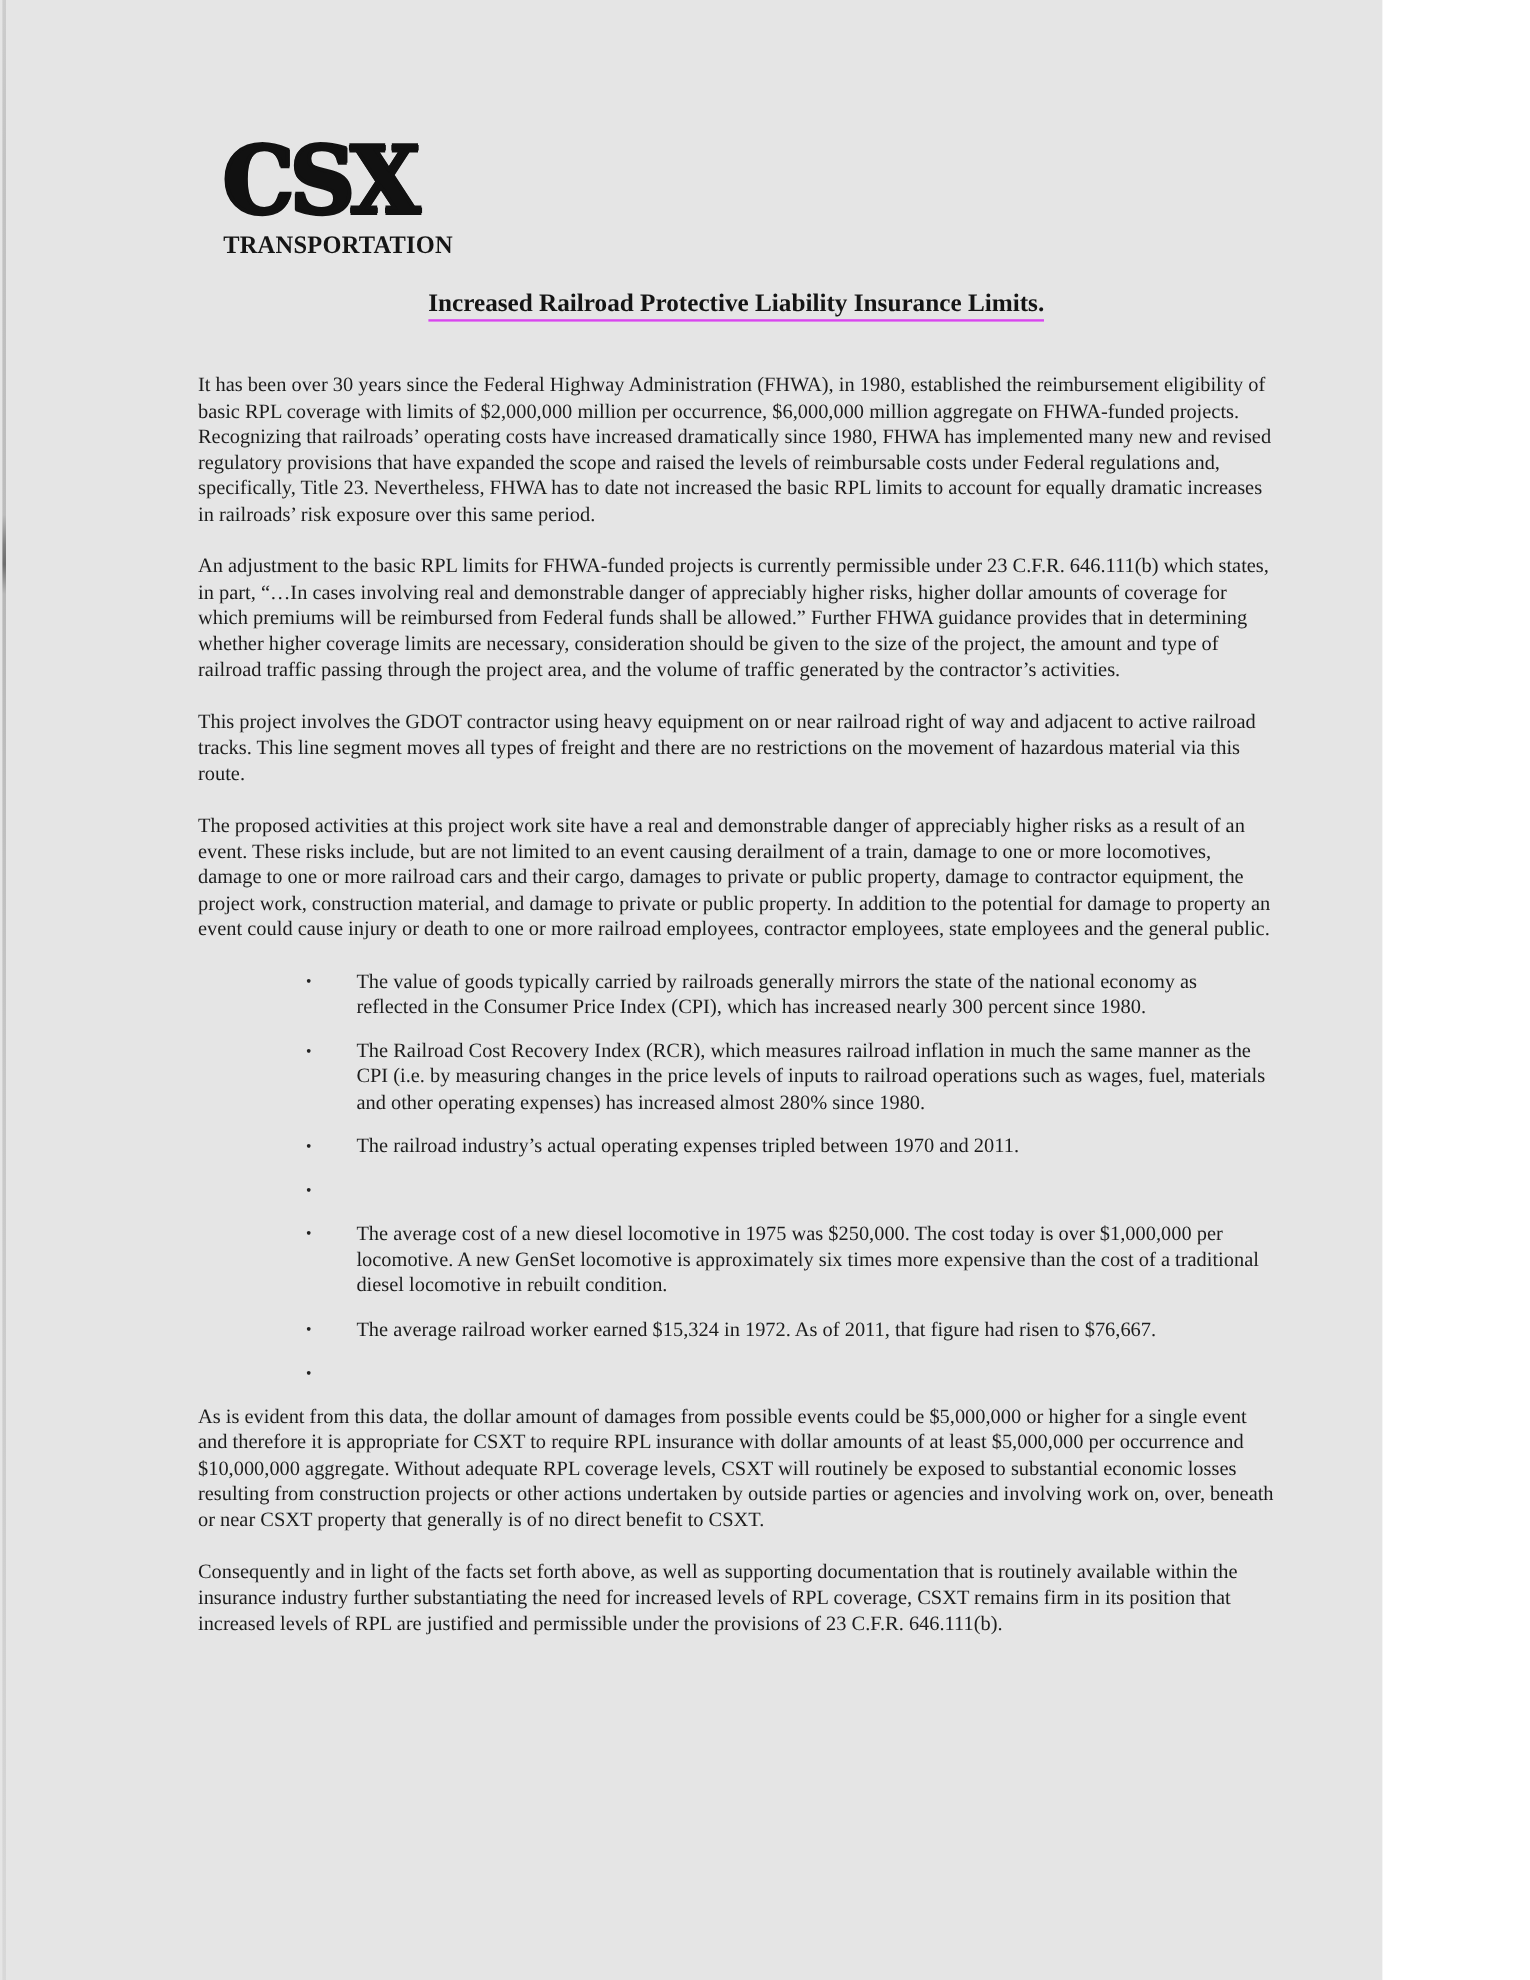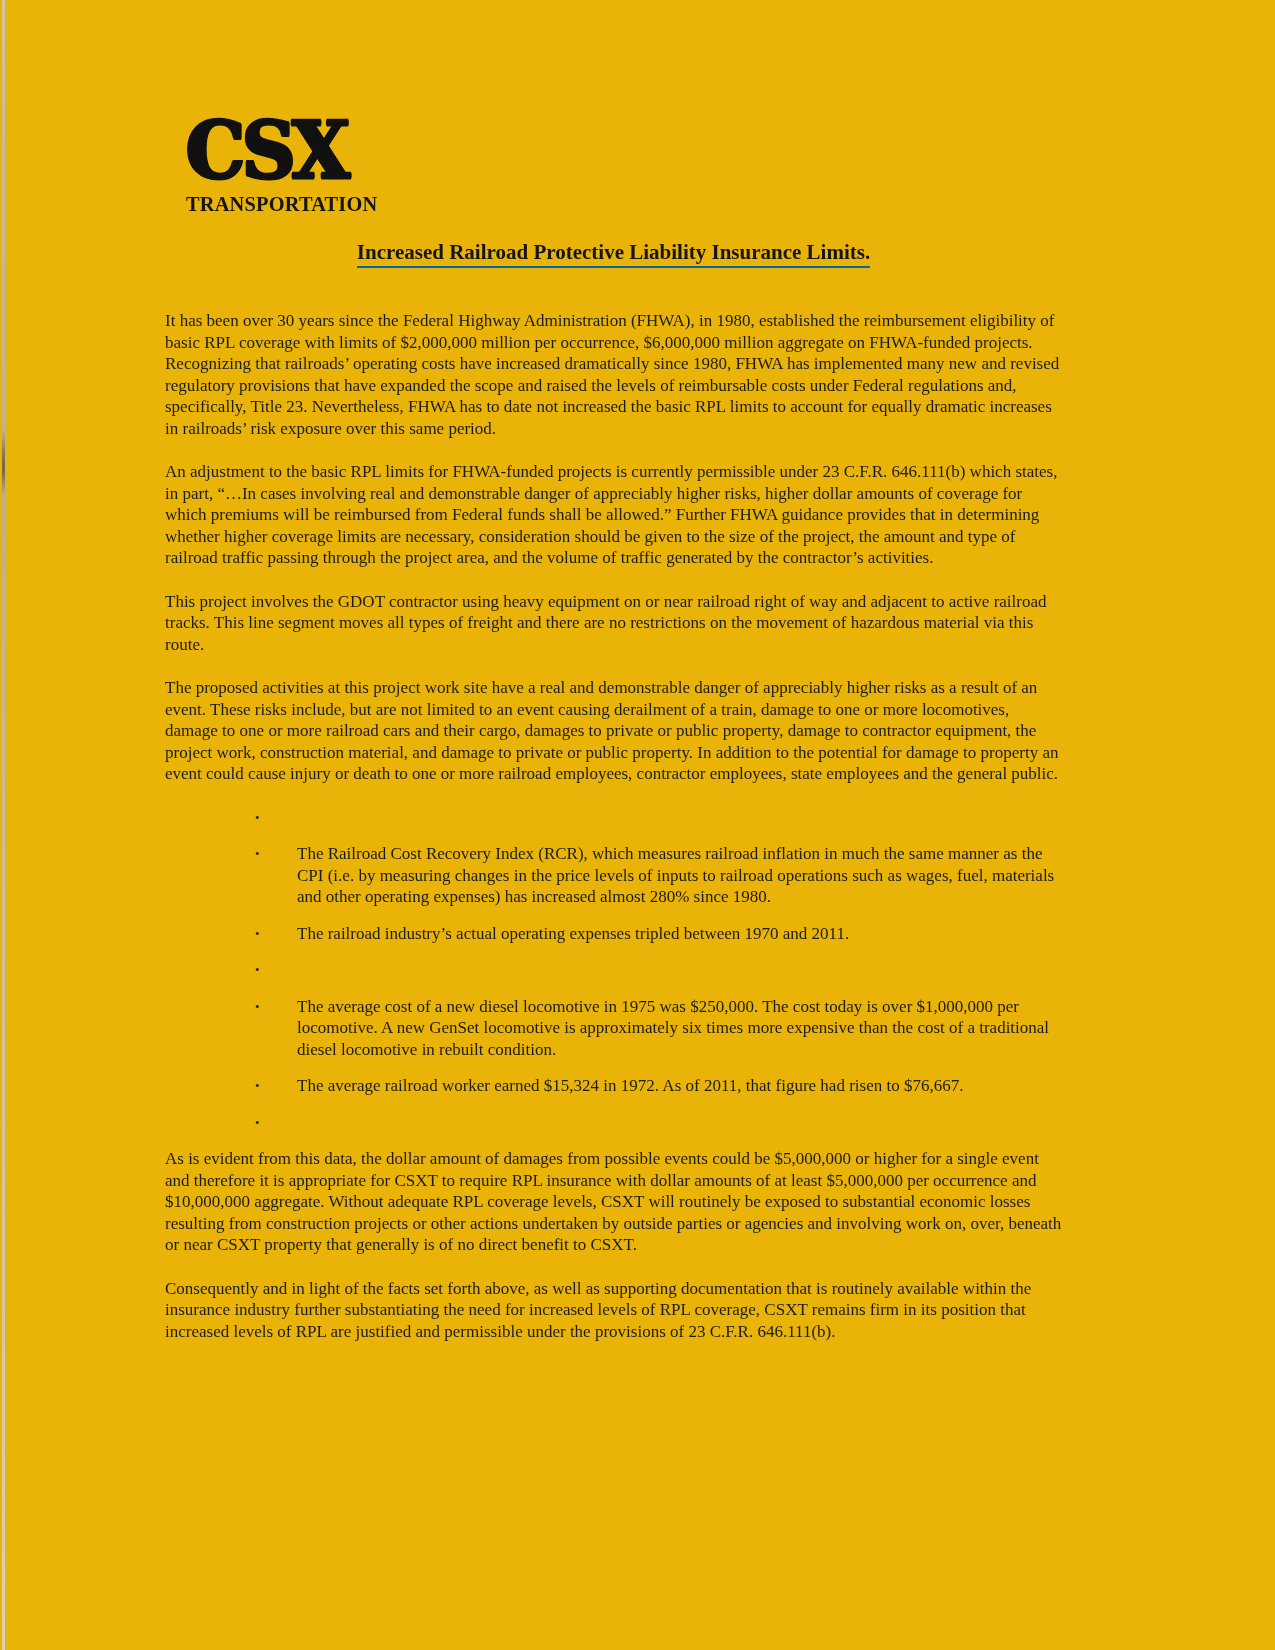--- a/index.html
+++ b/index.html
@@ -2,23 +2,23 @@
 <html><head>
 <meta charset="utf-8">
 <style>
   html, body {
     margin: 0;
     padding: 0;
     background: #ffffff;
   }
   .page {
     position: relative;
-    width: 1275px;
+    width: 1152px;
     height: 1650px;
-    background: #eab308;
+    background: #e5e5e5;
     overflow: hidden;
     font-family: "Liberation Serif", serif;
     color: #1c1c1c;
   }
   
   .scan-edge {
     position: absolute;
     left: 2px;
     top: 0;
     width: 3px;
@@ -64,21 +64,21 @@
     top: 240px;
     width: 897px;
     text-align: center;
     font-size: 21px;
     font-weight: bold;
     color: #151515;
     margin: 0;
   }
   .doc-title .underlined {
     display: inline-block;
-    border-bottom: 2px solid #0369a1;
+    border-bottom: 2px solid #d946ef;
     padding-bottom: 1px;
   }
   .content {
     position: absolute;
     left: 165px;
     top: 306px;
     width: 897px;
     font-size: 17px;
     line-height: 21.5px;
   }
@@ -129,20 +129,21 @@
     <p>An adjustment to the basic RPL limits for FHWA-funded projects is currently permissible under 23 C.F.R. 646.111(b) which states, in part, “…In cases involving real and demonstrable danger of appreciably higher risks, higher dollar amounts of coverage for which premiums will be reimbursed from Federal funds shall be allowed.”  Further FHWA guidance provides that in determining whether higher coverage limits are necessary, consideration should be given to the size of the project, the amount and type of railroad traffic passing through the project area, and the volume of traffic generated by the contractor’s activities.</p>
 
     <p>This project involves the GDOT contractor using heavy equipment on or near railroad right of way and adjacent to active railroad tracks.   This line segment moves all types of freight and there are no restrictions on the movement of hazardous material via this route.</p>
 
     <p>The proposed activities at this project work site have a real and demonstrable danger of appreciably higher risks as a result of an event.  These risks include, but are not limited to an event causing derailment of a train, damage to one or more locomotives, damage to one or more railroad cars and their cargo, damages to private or public property, damage to contractor equipment, the project work, construction material, and damage to private or public property.  In addition to the potential for damage to property an event could cause injury or death to one or more railroad employees, contractor employees, state employees and the general public.</p>
 
 
     <ul class="bullets">
       <li class="bullet-item">
         <span class="bullet-dot">•</span>
+        <span class="bullet-text">The value of goods typically carried by railroads generally mirrors the state of the national economy as reflected in the Consumer Price Index (CPI), which has increased nearly 300 percent since 1980.</span>
       </li>
       <li class="bullet-item">
         <span class="bullet-dot">•</span>
         <span class="bullet-text">The Railroad Cost Recovery Index (RCR), which measures railroad inflation in much the same manner as the CPI (i.e. by measuring changes in the price levels of inputs to railroad operations such as wages, fuel, materials and other operating expenses) has increased almost 280% since 1980.</span>
       </li>
       <li class="bullet-item">
         <span class="bullet-dot">•</span>
         <span class="bullet-text">The railroad industry’s actual operating expenses tripled between 1970 and 2011.</span>
       </li>
       <li class="bullet-item">

